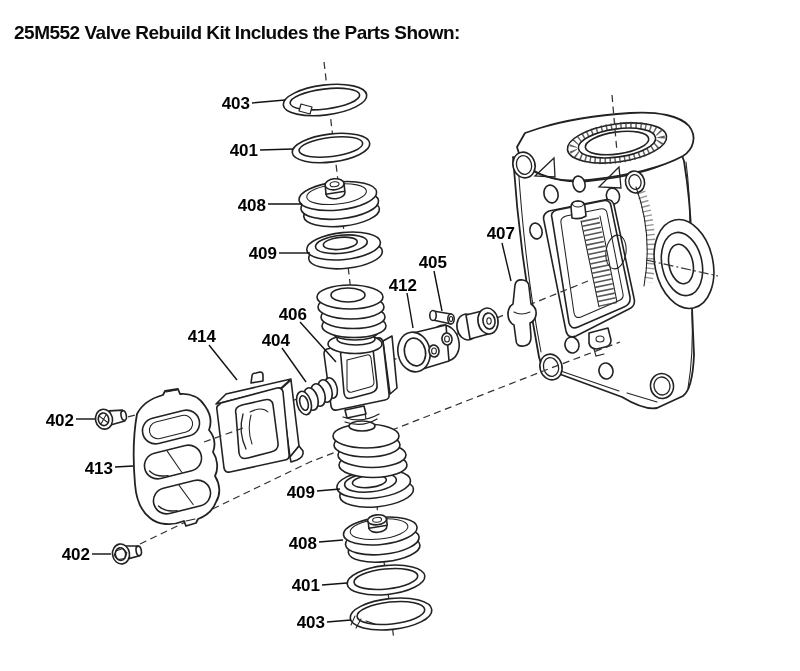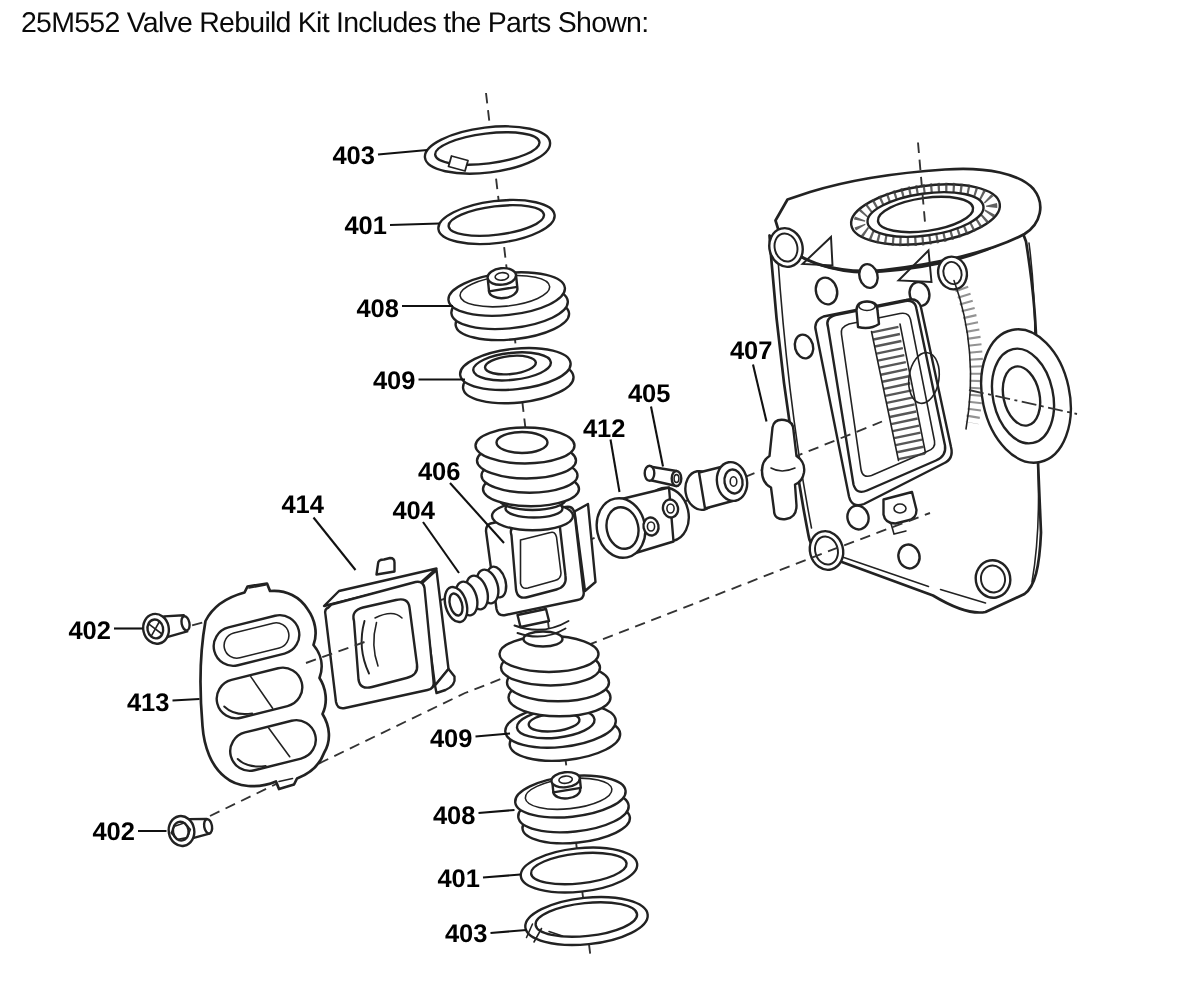--- a/index.html
+++ b/index.html
@@ -1,18 +1,18 @@
 <!DOCTYPE html>
 <html><head>
 <meta charset="utf-8">
 <style>
   html,body{margin:0;padding:0;background:#fff;}
   .stage{position:relative;width:800px;height:671px;background:#fff;overflow:hidden;
          font-family:"Liberation Sans",sans-serif;}
-  .title{position:absolute;left:14px;top:5px;font-weight:400;font-size:19px;
+  .title{position:absolute;left:14px;top:22px;font-weight:700;font-size:19px;
          letter-spacing:-0.5px;color:#0a0a0a;white-space:nowrap;text-align:right;}
   svg{position:absolute;left:0;top:0;}
   .p{fill:#fff;stroke:#222;stroke-width:1.6;stroke-linejoin:round;stroke-linecap:round;}
   .ln{fill:none;stroke:#222;stroke-width:1.3;stroke-linecap:round;}
   .thin{stroke-width:1.05;}
   .dash{fill:none;stroke:#333;stroke-width:1.25;stroke-dasharray:7 4.5;}
   .dashdot{fill:none;stroke:#333;stroke-width:1.2;stroke-dasharray:10 3 2 3;}
   .leader{fill:none;stroke:#111;stroke-width:1.4;}
   .hatchring{fill:none;stroke:#3a3a3a;stroke-width:7.5;stroke-dasharray:1.5 3.4;opacity:.8;}
   .hatchband{fill:none;stroke:#3a3a3a;stroke-width:18;stroke-dasharray:1.6 3.2;opacity:.85;}

